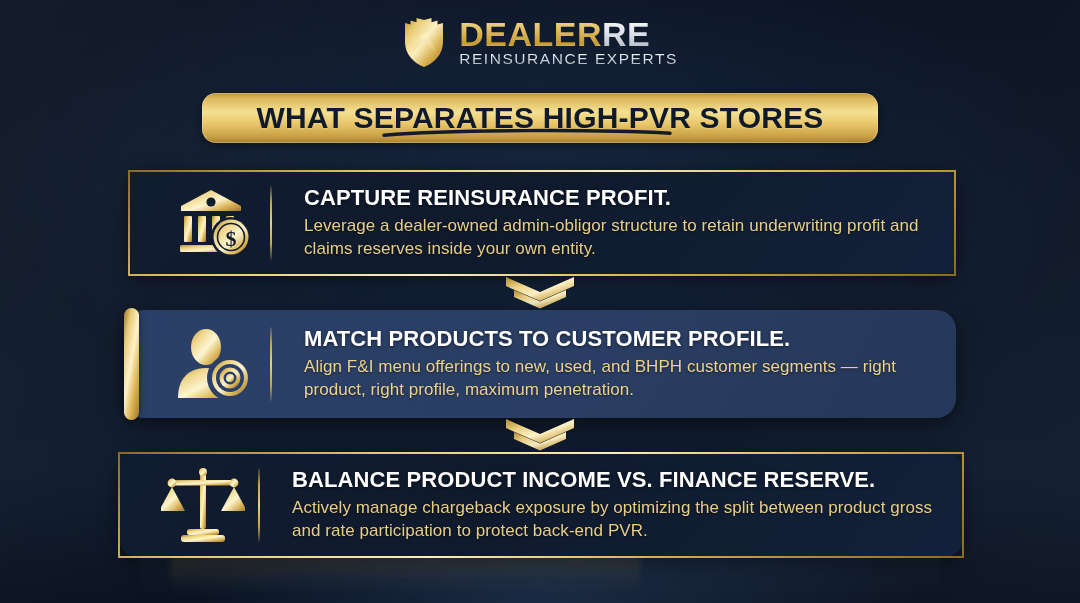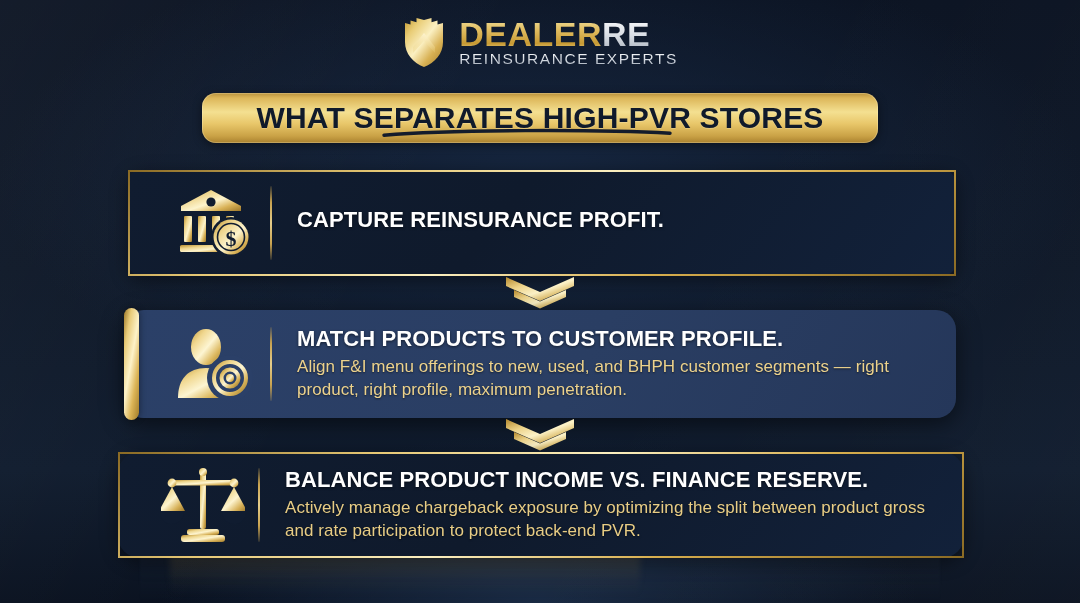--- a/index.html
+++ b/index.html
@@ -209,24 +209,23 @@
   .divider {
     flex: none;
     width: 2px;
     height: 74px;
     border-radius: 1px;
     background: linear-gradient(180deg, rgba(201,163,80,0.15) 0%, #c9a350 22%, #e5cd8a 50%, #c9a350 78%, rgba(201,163,80,0.15) 100%);
   }
 
   .card-body {
     flex: 1 1 auto;
-    padding-left: 8px;
+    padding-left: 32px;
     padding-right: 16px;
     min-width: 0;
-    margin-left: 17px;
   }
   .card-heading {
     font-size: 22px;
     font-weight: 700;
     color: #ffffff;
     letter-spacing: 0.1px;
     line-height: 1.12;
     margin-bottom: 5px;
     text-shadow: 0 1px 3px rgba(0,0,0,0.55);
     white-space: nowrap;
@@ -306,20 +305,21 @@
         </g>
         <circle cx="53" cy="48" r="20" fill="#101c30"></circle>
         <circle cx="53" cy="48" r="17.5" fill="url(#g1)"></circle>
         <circle cx="53" cy="48" r="13.5" fill="none" stroke="#101c30" stroke-width="1.6"></circle>
         <text x="53" y="56.5" font-family="'Liberation Serif', serif" font-size="22" font-weight="bold" fill="#101c30" text-anchor="middle">$</text>
       </svg>
     </div>
     <div class="divider"></div>
     <div class="card-body">
       <div class="card-heading">CAPTURE REINSURANCE PROFIT.</div>
+      <div class="card-desc">Leverage a dealer-owned admin-obligor structure to retain underwriting profit and claims reserves inside your own entity.</div>
     </div>
   </div>
 
   <div class="chev chev-1">
     <svg width="72" height="34" viewBox="0 0 72 34">
       <defs>
         <linearGradient id="cg" x1="0" y1="0" x2="1" y2="1">
           <stop offset="0%" stop-color="#b3872c"></stop>
           <stop offset="30%" stop-color="#edd389"></stop>
           <stop offset="55%" stop-color="#fcf2c8"></stop>

